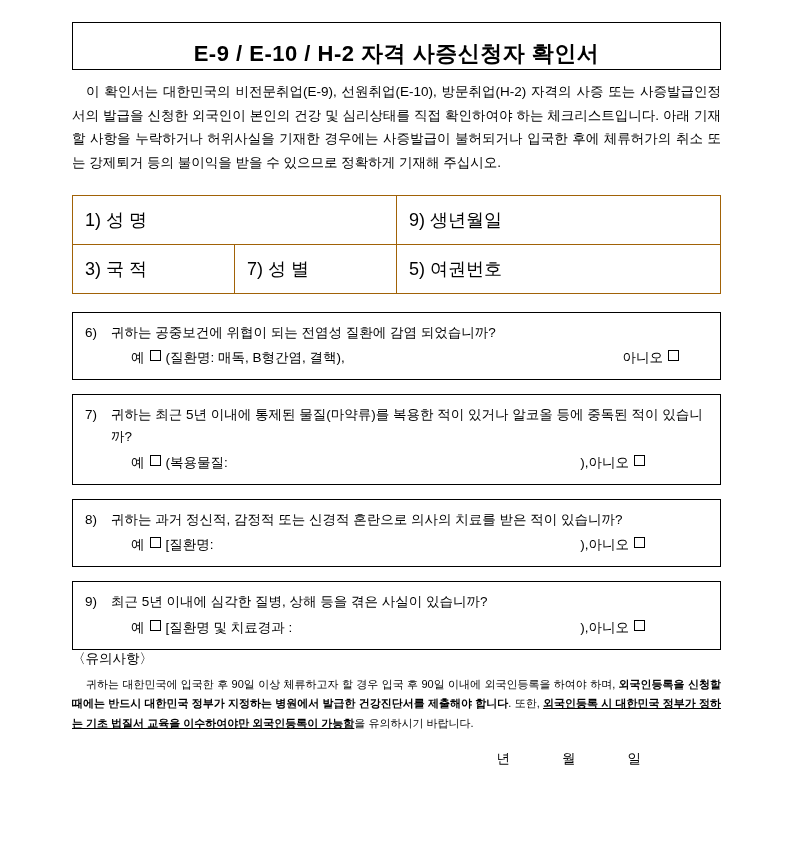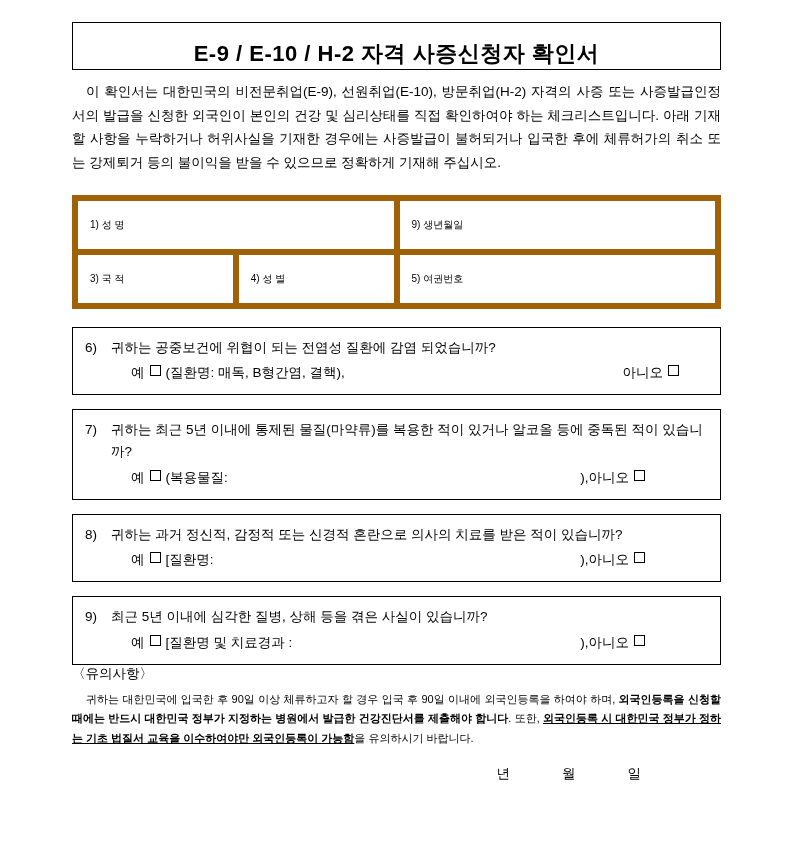--- a/index.html
+++ b/index.html
@@ -51,23 +51,23 @@
 
   
   .id-table {
     margin-top: 20px;
     border: 1px solid #000;
     border-collapse: collapse;
     width: 100%;
     table-layout: fixed;
   }
   .id-table td {
-    border: 6px solid #a16207;
+    border: 1px solid #a16207;
     height: 40px;
-    font-size: 10px;
+    font-size: 18px;
     padding: 4px 12px;
     vertical-align: middle;
   }
 
   
   .qbox {
     margin-top: 14px;
     border: 1px solid #000;
     padding: 9px 12px 10px 12px;
     font-size: 13.5px;
@@ -137,21 +137,21 @@
   </div>
 
   <table class="id-table">
     <tbody>
         <tr>
       <td colspan="2">1) 성  명</td>
       <td colspan="2">9) 생년월일</td>
     </tr>
     <tr>
       <td>3) 국  적</td>
-      <td>4) 성  별</td>
+      <td>7) 성  별</td>
       <td colspan="2">5) 여권번호</td>
     </tr>
   </tbody>
     </table>
 
   <div class="qbox q1">
     <div class="q-head">
       <span class="q-num">6)</span>
       <span class="q-text">귀하는  공중보건에  위협이  되는  전염성  질환에  감염 되었습니까?</span>
     </div>

